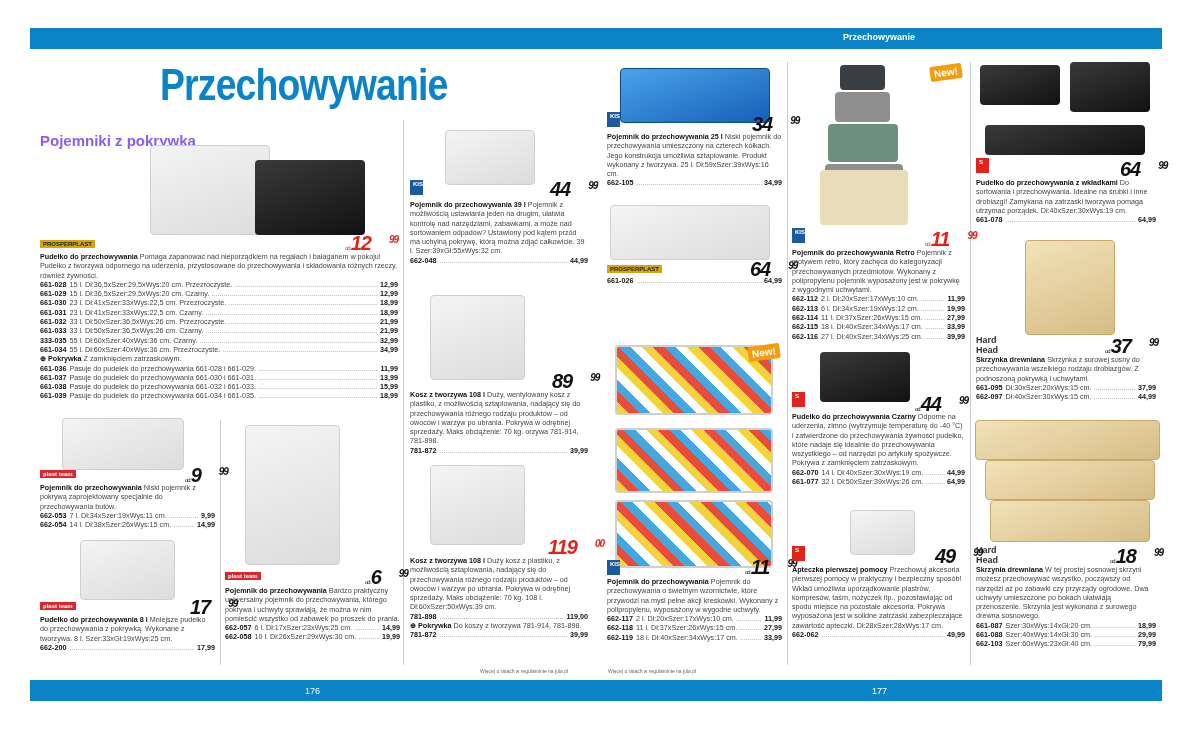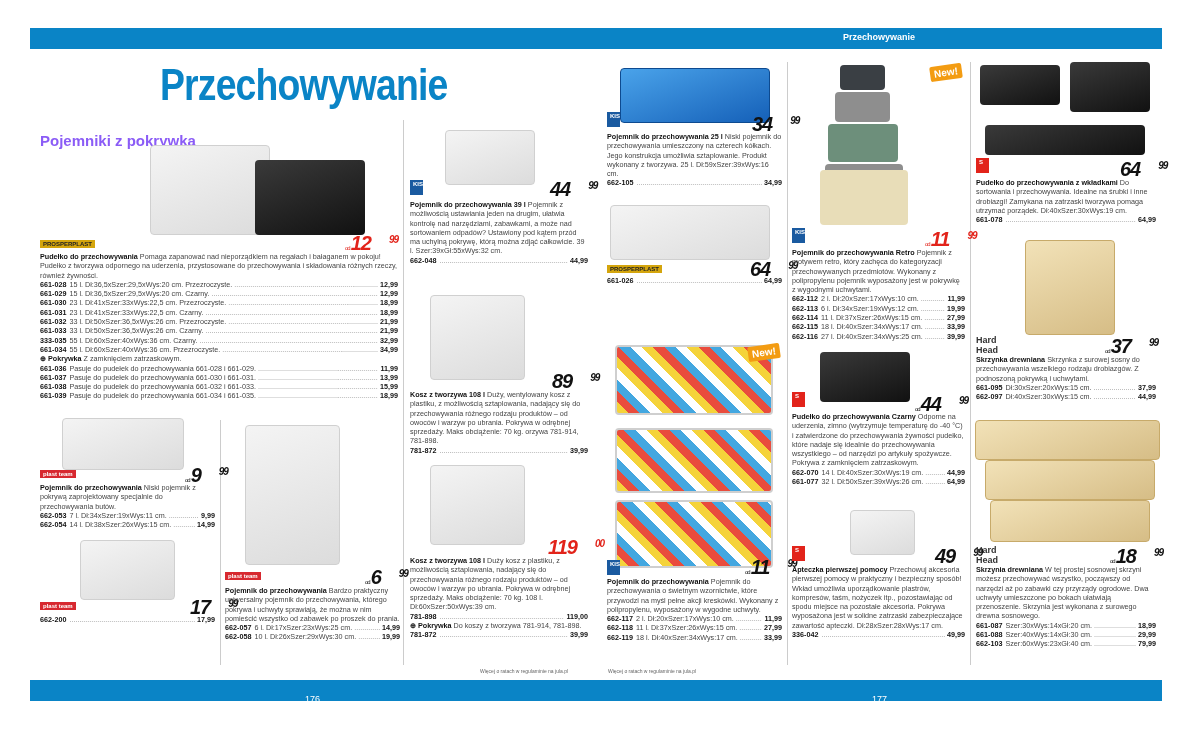--- a/index.html
+++ b/index.html
@@ -1,20 +1,20 @@
 <!DOCTYPE html>
 <html><head>
 <meta charset="utf-8">
 <style>
   * { box-sizing: border-box; margin: 0; padding: 0; }
   body { width: 1190px; height: 729px; background: #fff; font-family: "Liberation Sans", sans-serif; color: #222; position: relative; overflow: hidden; }
   .topbar { position: absolute; left: 30px; top: 28px; width: 1132px; height: 21px; background: #0a84c6; }
   .topbar .title { position: absolute; left: 813px; top: 4px; color: #fff; font-size: 9px; font-weight: bold; }
   .bottombar { position: absolute; left: 30px; top: 680px; width: 1132px; height: 21px; background: #0a84c6; color: #fff; font-size: 9px; }
-  .bottombar .pn { position: absolute; top: 14px; text-align: center; }
+  .bottombar .pn { position: absolute; top: 6px; text-align: center; }
   .h1 { position: absolute; left: 160px; top: 60px; font-size: 44px; font-weight: bold; color: #0a84c6; letter-spacing: -1px; font-family: "Liberation Sans", sans-serif; transform: scaleX(0.85); transform-origin: left; }
   .h2 { position: absolute; left: 40px; top: 132px; font-size: 15px; font-weight: bold; color: #8b5cf6; }
   .col { position: absolute; font-size: 7.2px; line-height: 9.3px; color: #444; }
   .name { font-weight: bold; color: #111; }
   .row { display: flex; white-space: nowrap; overflow: hidden; }
   .row .code { font-weight: bold; color: #111; margin-right: 3px; }
   .row .desc { overflow: hidden; flex: 1; }
   .row .desc::after { content: " ............................................................................................................................................"; color: #888; }
   .row .price { font-weight: bold; color: #111; margin-left: 2px; }
   .bigprice { position: absolute; font-weight: bold; color: #111; font-size: 20px; letter-spacing: -1px; font-style: italic; }
@@ -139,20 +139,21 @@
       <span class="code">662-054</span>
       <span class="desc">14 l. Dł:38xSzer:26xWys:15 cm.</span>
       <span class="price">14,99</span>
     </div>
 </div>
 
 <div class="img clear" style="left:80px;top:540px;width:95px;height:60px"></div>
 <div class="brand plast" style="left:40px;top:602px">plast team</div>
 <div class="bigprice" style="left:190px;top:596px"><span>17</span><sup>99</sup></div>
 <div class="col" style="left:40px;top:615px;width:175px">
+  <div><span class="name">Pudełko do przechowywania 8 l</span> <span>Mniejsze pudełko do przechowywania z pokrywką. Wykonane z tworzywa. 8 l. Szer:33xGł:19xWys:25 cm.</span></div>
   <div class="row">
       <span class="code">662-200</span>
       <span class="desc"></span>
       <span class="price">17,99</span>
     </div>
 </div>
 
 <div class="img clear" style="left:245px;top:425px;width:95px;height:140px"></div>
 <div class="brand plast" style="left:225px;top:572px">plast team</div>
 <div class="bigprice" style="left:365px;top:566px"><span class="od">od</span><span>6</span><sup>99</sup></div>
@@ -311,21 +312,21 @@
       <span class="price">64,99</span>
     </div>
 </div>
 
 <div class="img clear" style="left:850px;top:510px;width:65px;height:45px"></div>
 <div class="brand s" style="left:792px;top:546px">S</div>
 <div class="bigprice" style="left:935px;top:545px"><span>49</span><sup>99</sup></div>
 <div class="col" style="left:792px;top:565px;width:173px">
   <div><span class="name">Apteczka pierwszej pomocy</span> <span>Przechowuj akcesoria pierwszej pomocy w praktyczny i bezpieczny sposób! Wkład umożliwia uporządkowanie plastrów, kompresów, taśm, nożyczek itp., pozostawiając od spodu miejsce na pozostałe akcesoria. Pokrywa wyposażona jest w solidne zatrzaski zabezpieczające zawartość apteczki. Dł:28xSzer:28xWys:17 cm.</span></div>
   <div class="row">
-      <span class="code">336-042</span>
+      <span class="code">662-062</span>
       <span class="desc"></span>
       <span class="price">49,99</span>
     </div>
 </div>
 
 <div class="img black" style="left:980px;top:65px;width:80px;height:40px"></div>
 <div class="img black" style="left:1070px;top:62px;width:80px;height:50px"></div>
 <div class="img black" style="left:985px;top:125px;width:160px;height:30px"></div>
 <div class="brand s" style="left:976px;top:158px">S</div>
 <div class="bigprice" style="left:1120px;top:158px"><span>64</span><sup>99</sup></div>

